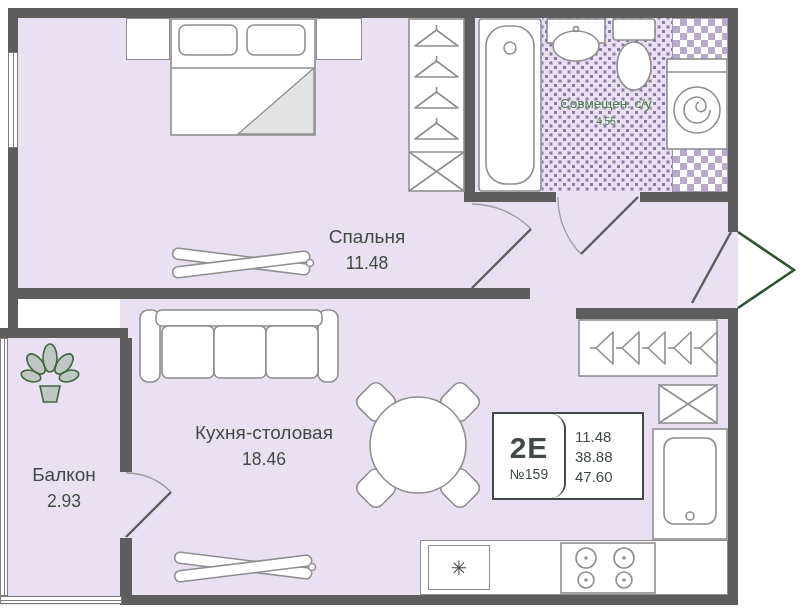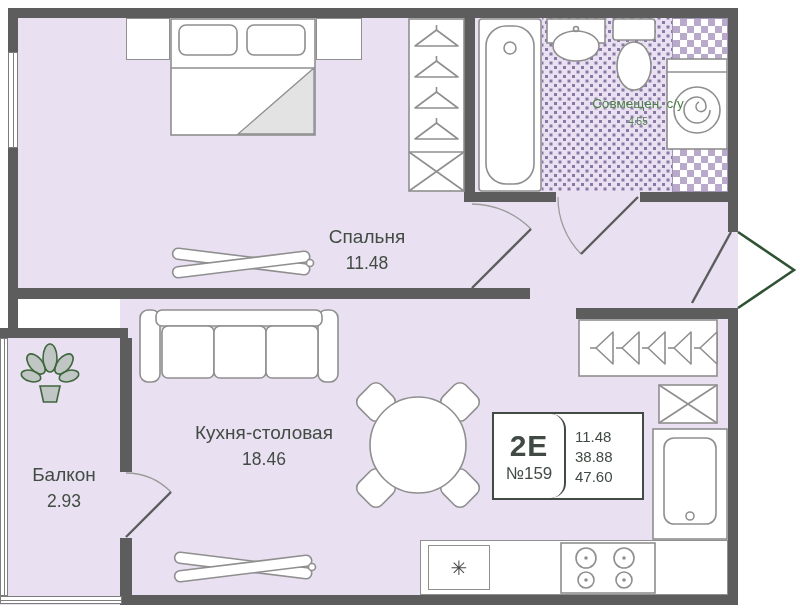--- a/index.html
+++ b/index.html
@@ -51,37 +51,37 @@
 
   .room-label {
     position: absolute; transform: translateX(-50%);
     text-align: center; color: var(--label, #424c44);
     line-height: 1.4; white-space: nowrap; z-index: 6; font-size: 19px;
   }
   .room-label .num { font-size: 17.5px; display: block; }
   .room-label .name { display: block; }
   #bath-label {
     font-size: 13.5px; color: var(--bathroom-label, #4e7e4b);
-    line-height: 1.5; text-shadow: 0 0 3px rgba(255,255,255,0.8); margin-left: 32px;
+    line-height: 1.5; text-shadow: 0 0 3px rgba(255,255,255,0.8);
   }
   #bath-label .num { font-size: 10px; }
 
   #stamp {
     position: absolute; left: 492px; top: 412px; width: 152px; height: 88px;
     background: #ffffff; border: 2.5px solid #414a44;
     display: flex; color: #414a44; z-index: 6;
   }
   #stamp .left-col {
     width: 72px; display: flex; flex-direction: column;
     align-items: center; justify-content: center;
     border-right: 2px solid #414a44;
     border-radius: 15px;
   }
   #stamp .unit-type { font-size: 30px; font-weight: bold; letter-spacing: 1px; }
-  #stamp .unit-number { font-size: 17px; margin-top: 1px; }
+  #stamp .unit-number { font-size: 14px; margin-top: 1px; }
   #stamp .areas {
     flex: 1; display: flex; flex-direction: column; justify-content: center;
     gap: 3px; padding-left: 9px; font-size: 15px;
   }
   .fridge-box {
     position: absolute; display: flex; align-items: center; justify-content: center;
     background: #fff; border: 1.5px solid var(--furniture-outline, #8f8f8f);
     font-size: 20px; color: #4a4a4a; z-index: 5;
   }
 </style>

